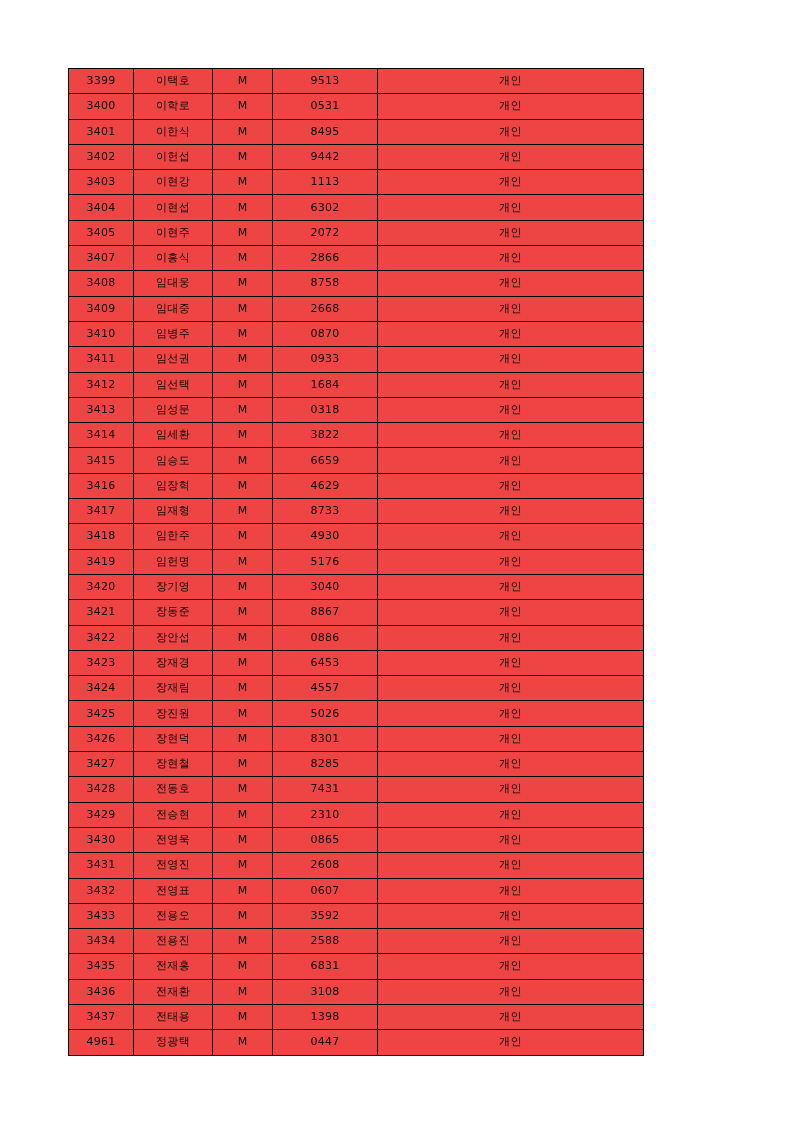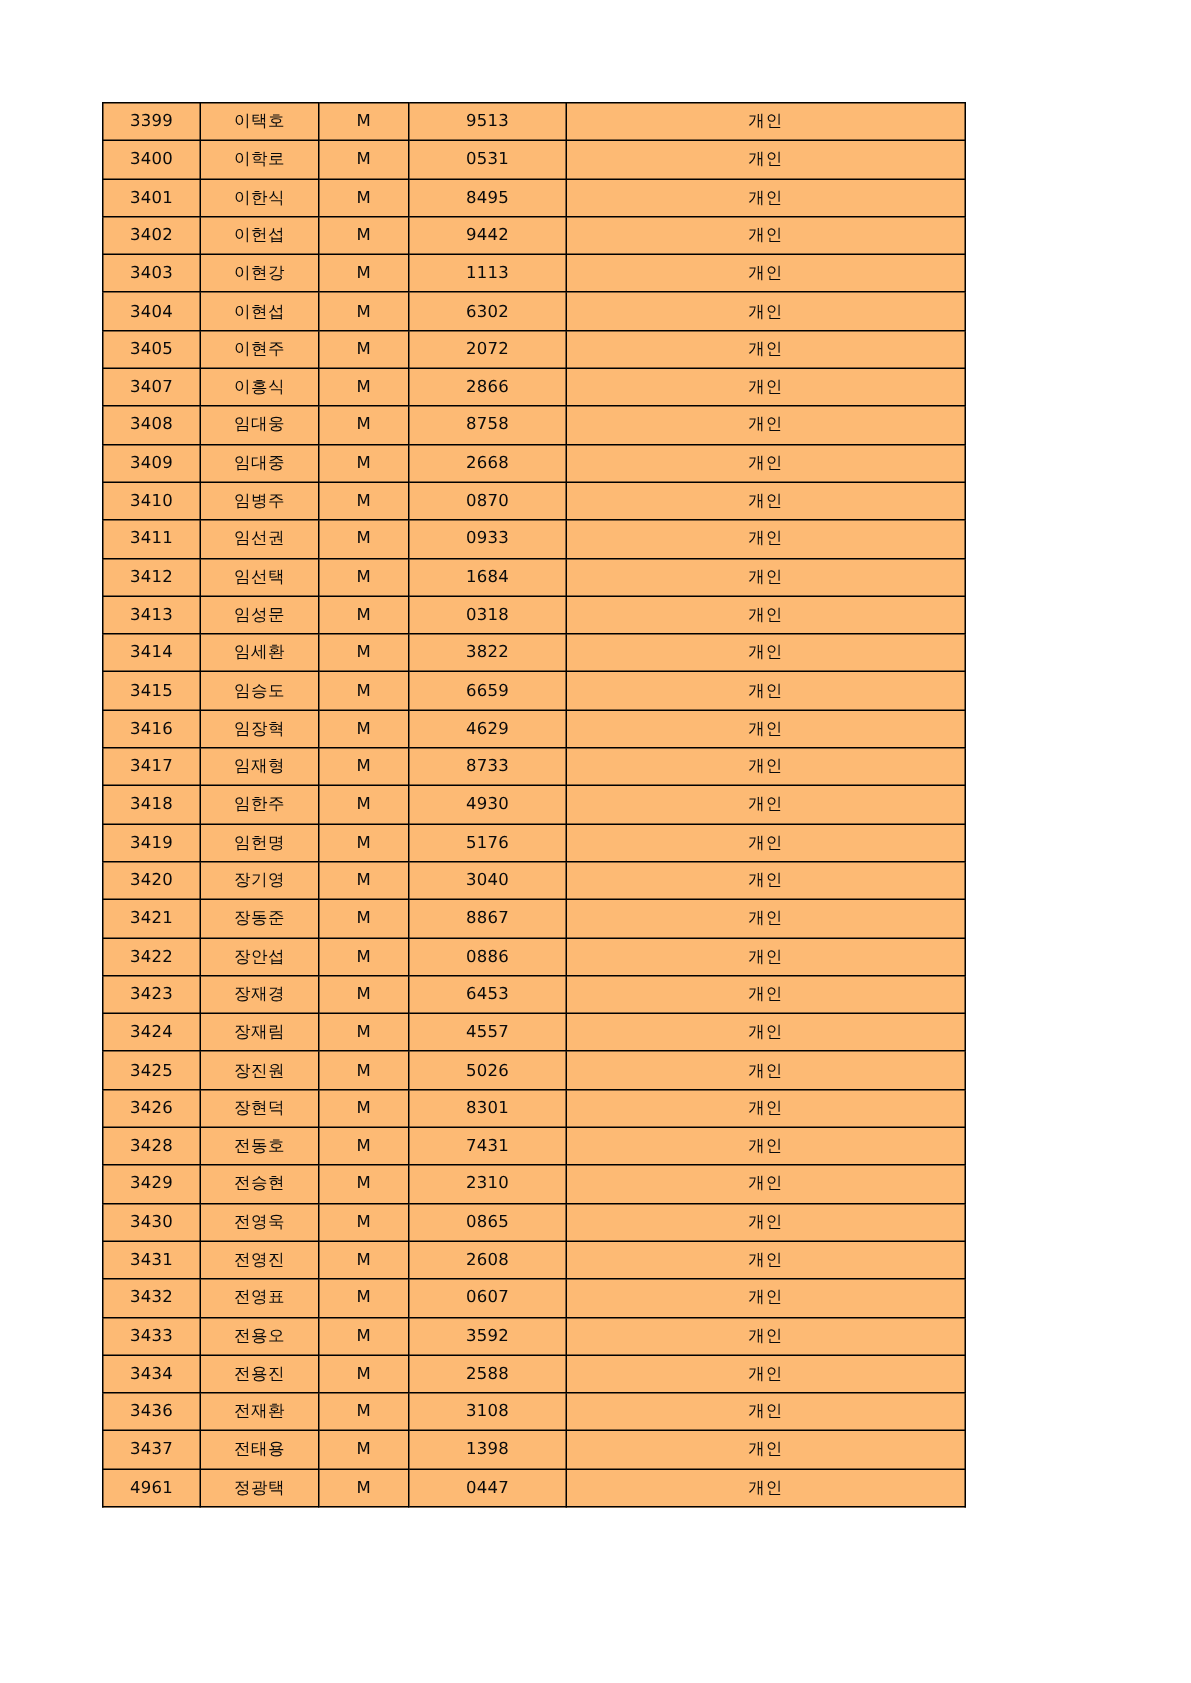--- a/index.html
+++ b/index.html
@@ -33,21 +33,21 @@
     position: absolute;
     left: 68px;
     top: 68px;
     width: 575px;
   }
 
   table.data-table {
     border-collapse: collapse;
     table-layout: fixed;
     width: 575px;
-    background: #fdba74;
+    background: #ef4444;
   }
 
   table.data-table col.c-seq   { width: 65px;  }
   table.data-table col.c-name  { width: 79px;  }
   table.data-table col.c-sex   { width: 60px;  }
   table.data-table col.c-code  { width: 105px; }
   table.data-table col.c-type  { width: 266px; }
 
   table.data-table td {
     border: 1px solid #000000;
@@ -265,20 +265,27 @@
             <td class="cell-type">개인</td>
           </tr>
           <tr>
             <td class="cell-seq">3426</td>
             <td class="cell-name">장현덕</td>
             <td class="cell-sex">M</td>
             <td class="cell-code">8301</td>
             <td class="cell-type">개인</td>
           </tr>
           <tr>
+            <td class="cell-seq">3427</td>
+            <td class="cell-name">장현철</td>
+            <td class="cell-sex">M</td>
+            <td class="cell-code">8285</td>
+            <td class="cell-type">개인</td>
+          </tr>
+          <tr>
             <td class="cell-seq">3428</td>
             <td class="cell-name">전동호</td>
             <td class="cell-sex">M</td>
             <td class="cell-code">7431</td>
             <td class="cell-type">개인</td>
           </tr>
           <tr>
             <td class="cell-seq">3429</td>
             <td class="cell-name">전승현</td>
             <td class="cell-sex">M</td>
@@ -311,20 +318,27 @@
             <td class="cell-name">전용오</td>
             <td class="cell-sex">M</td>
             <td class="cell-code">3592</td>
             <td class="cell-type">개인</td>
           </tr>
           <tr>
             <td class="cell-seq">3434</td>
             <td class="cell-name">전용진</td>
             <td class="cell-sex">M</td>
             <td class="cell-code">2588</td>
+            <td class="cell-type">개인</td>
+          </tr>
+          <tr>
+            <td class="cell-seq">3435</td>
+            <td class="cell-name">전재홍</td>
+            <td class="cell-sex">M</td>
+            <td class="cell-code">6831</td>
             <td class="cell-type">개인</td>
           </tr>
           <tr>
             <td class="cell-seq">3436</td>
             <td class="cell-name">전재환</td>
             <td class="cell-sex">M</td>
             <td class="cell-code">3108</td>
             <td class="cell-type">개인</td>
           </tr>
           <tr>

